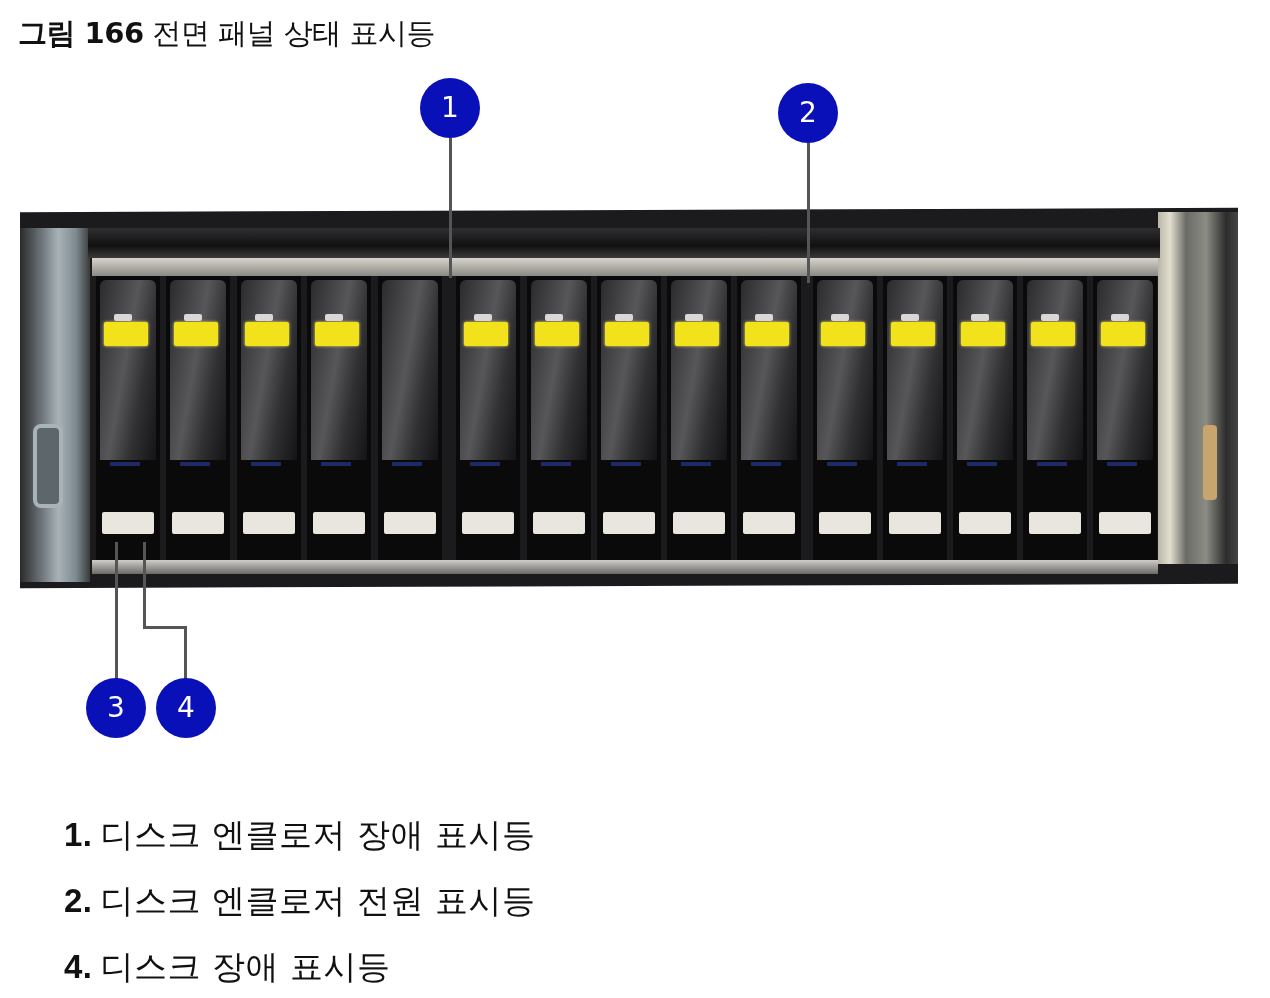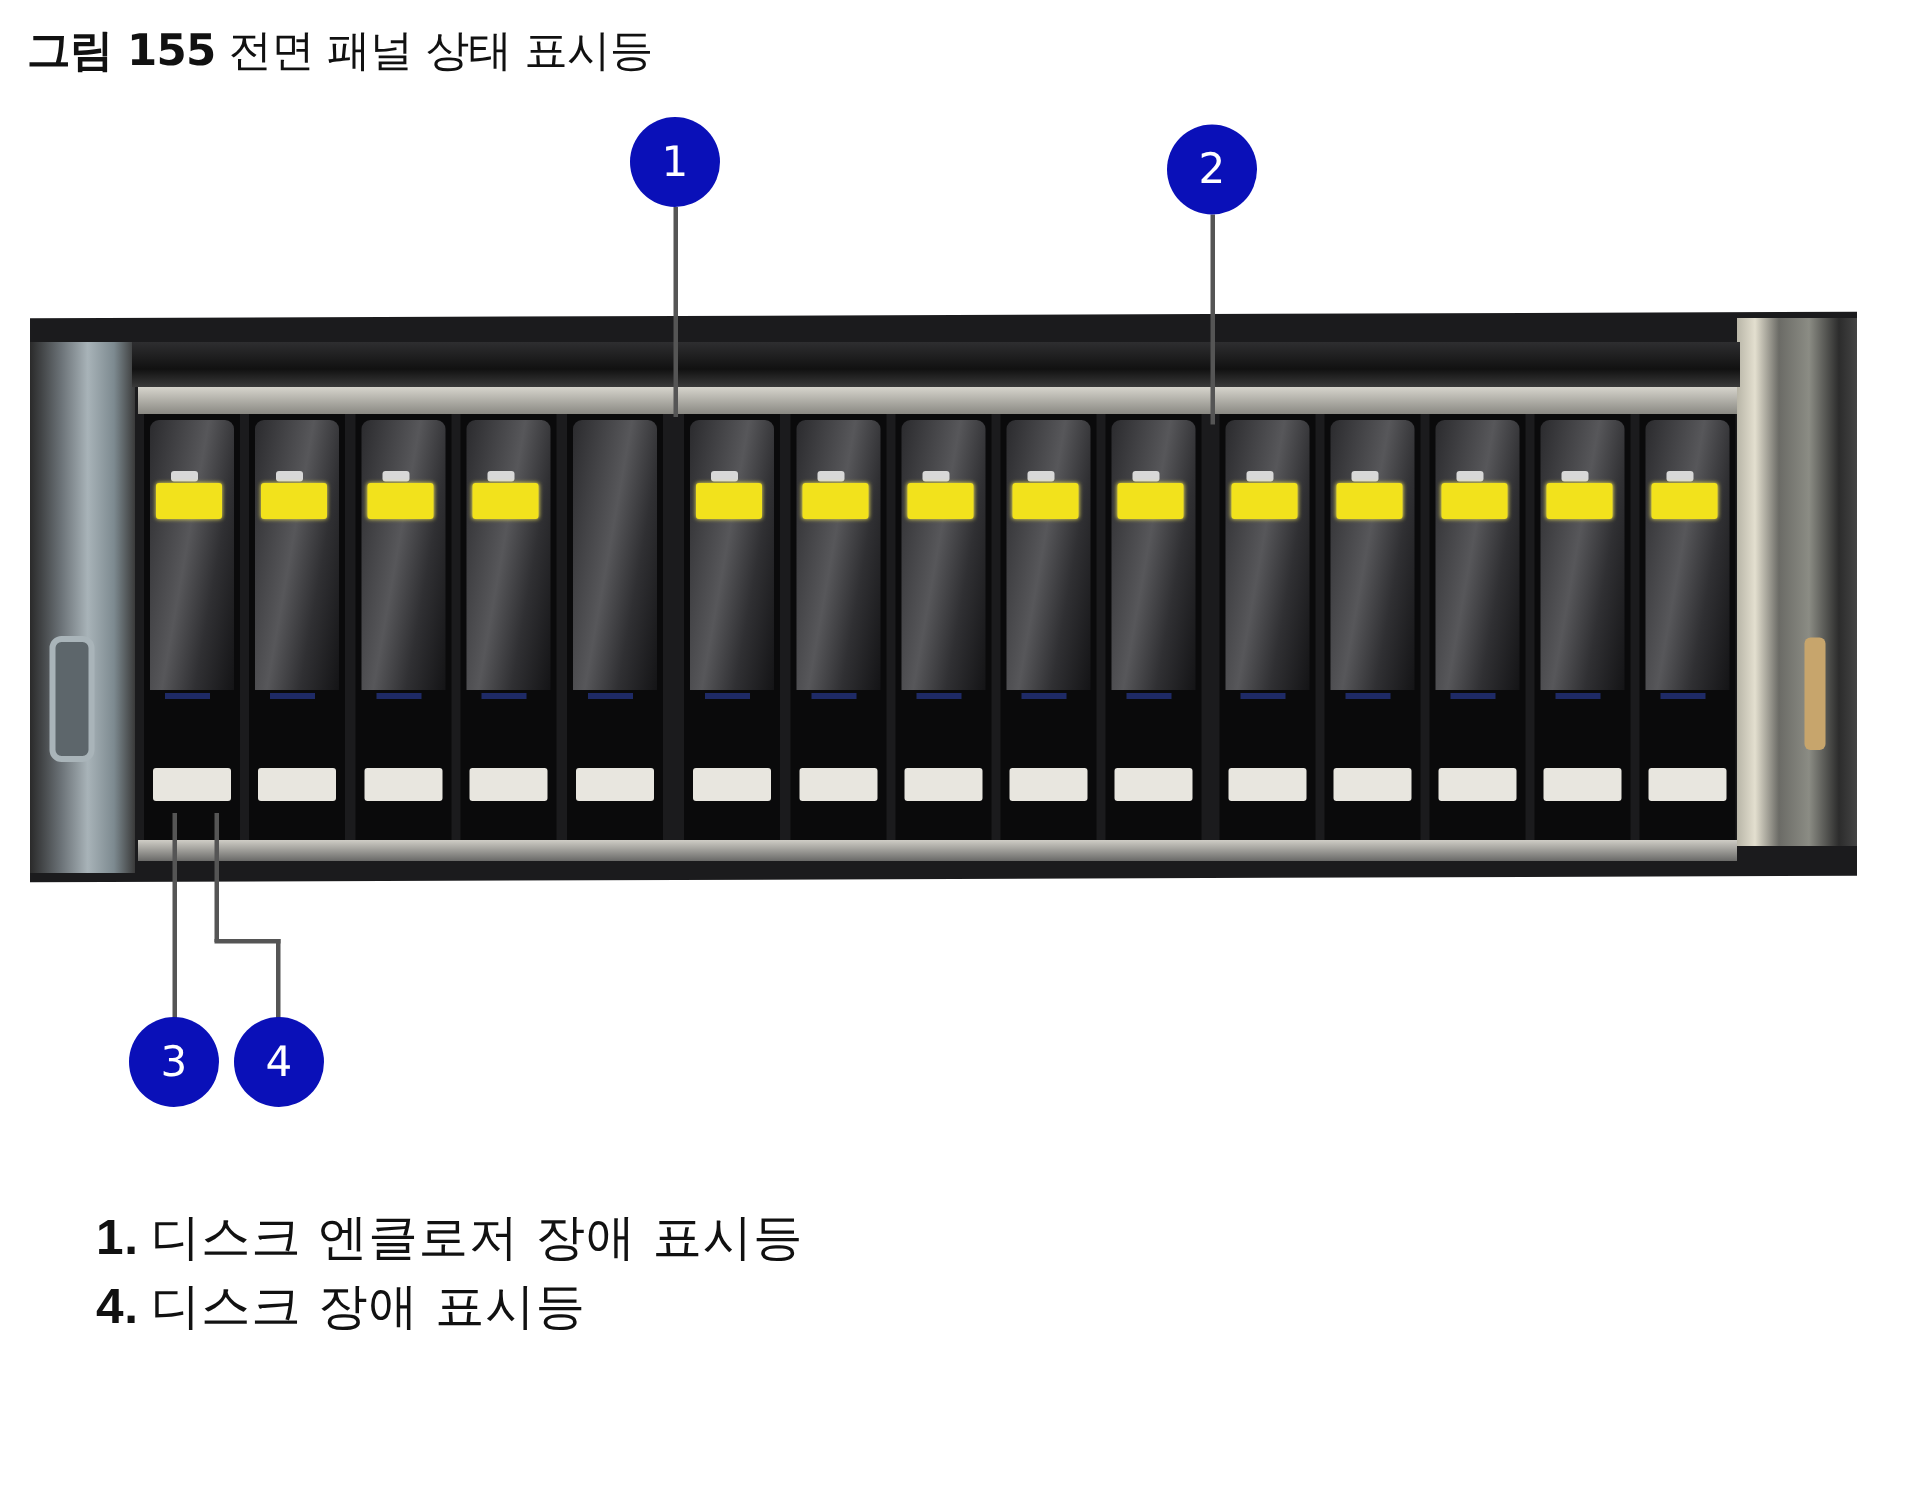--- a/index.html
+++ b/index.html
@@ -31,28 +31,28 @@
   .disk .label.off { background: transparent; box-shadow: none; }
   .disk .tab { position: absolute; left: 18px; top: 38px; width: 18px; height: 7px; background: #d8d8d8; border-radius: 2px; }
   .disk .tab.off { background: transparent; }
   .disk .blue { position: absolute; left: 14px; top: 186px; width: 30px; height: 4px; background: #1e2a66; }
   .disk .led-strip { position: absolute; left: 6px; top: 236px; width: 52px; height: 22px; background: #e8e6df;
                      border-radius: 2px; }
   .callout-line { position: absolute; background: #555; }
   .badge { position: absolute; width: 60px; height: 60px; border-radius: 50%; background: #0a10b8;
            color: #fff; font-size: 28px; text-align: center; line-height: 60px; }
   .legend { position: absolute; left: 64px; top: 802px; }
-  .legend-item { font-size: 33px; line-height: 46px; white-space: nowrap; letter-spacing: 0.5px; }
+  .legend-item { font-size: 33px; line-height: 66px; white-space: nowrap; letter-spacing: 0.5px; }
   .legend-item .num { font-weight: bold; font-family: "Liberation Sans", sans-serif; margin-right: 8px; }
 </style>
 </head>
 <body>
 
 <div class="title">
-  <span class="bold">그림 155</span>
+  <span class="bold">그림 166</span>
   <span>전면 패널 상태 표시등</span>
 </div>
 
 <div class="figure">
   <div class="chassis"></div>
   <div class="rail-left"></div>
   <div class="handle-left"></div>
   <div class="rail-right"></div>
   <div class="handle-right"></div>
   <div class="top-bar"></div>
@@ -177,15 +177,18 @@
   <div class="badge" style="left:778px; top:83px;">2</div>
   <div class="badge" style="left:86px; top:678px;">3</div>
   <div class="badge" style="left:156px; top:678px;">4</div>
 </div>
 
 <div class="legend">
   <div class="legend-item">
     <span class="num">1.</span><span>디스크 엔클로저 장애 표시등</span>
   </div>
   <div class="legend-item">
+    <span class="num">2.</span><span>디스크 엔클로저 전원 표시등</span>
+  </div>
+  <div class="legend-item">
     <span class="num">4.</span><span>디스크 장애 표시등</span>
   </div>
 </div>
 
 </body></html>

